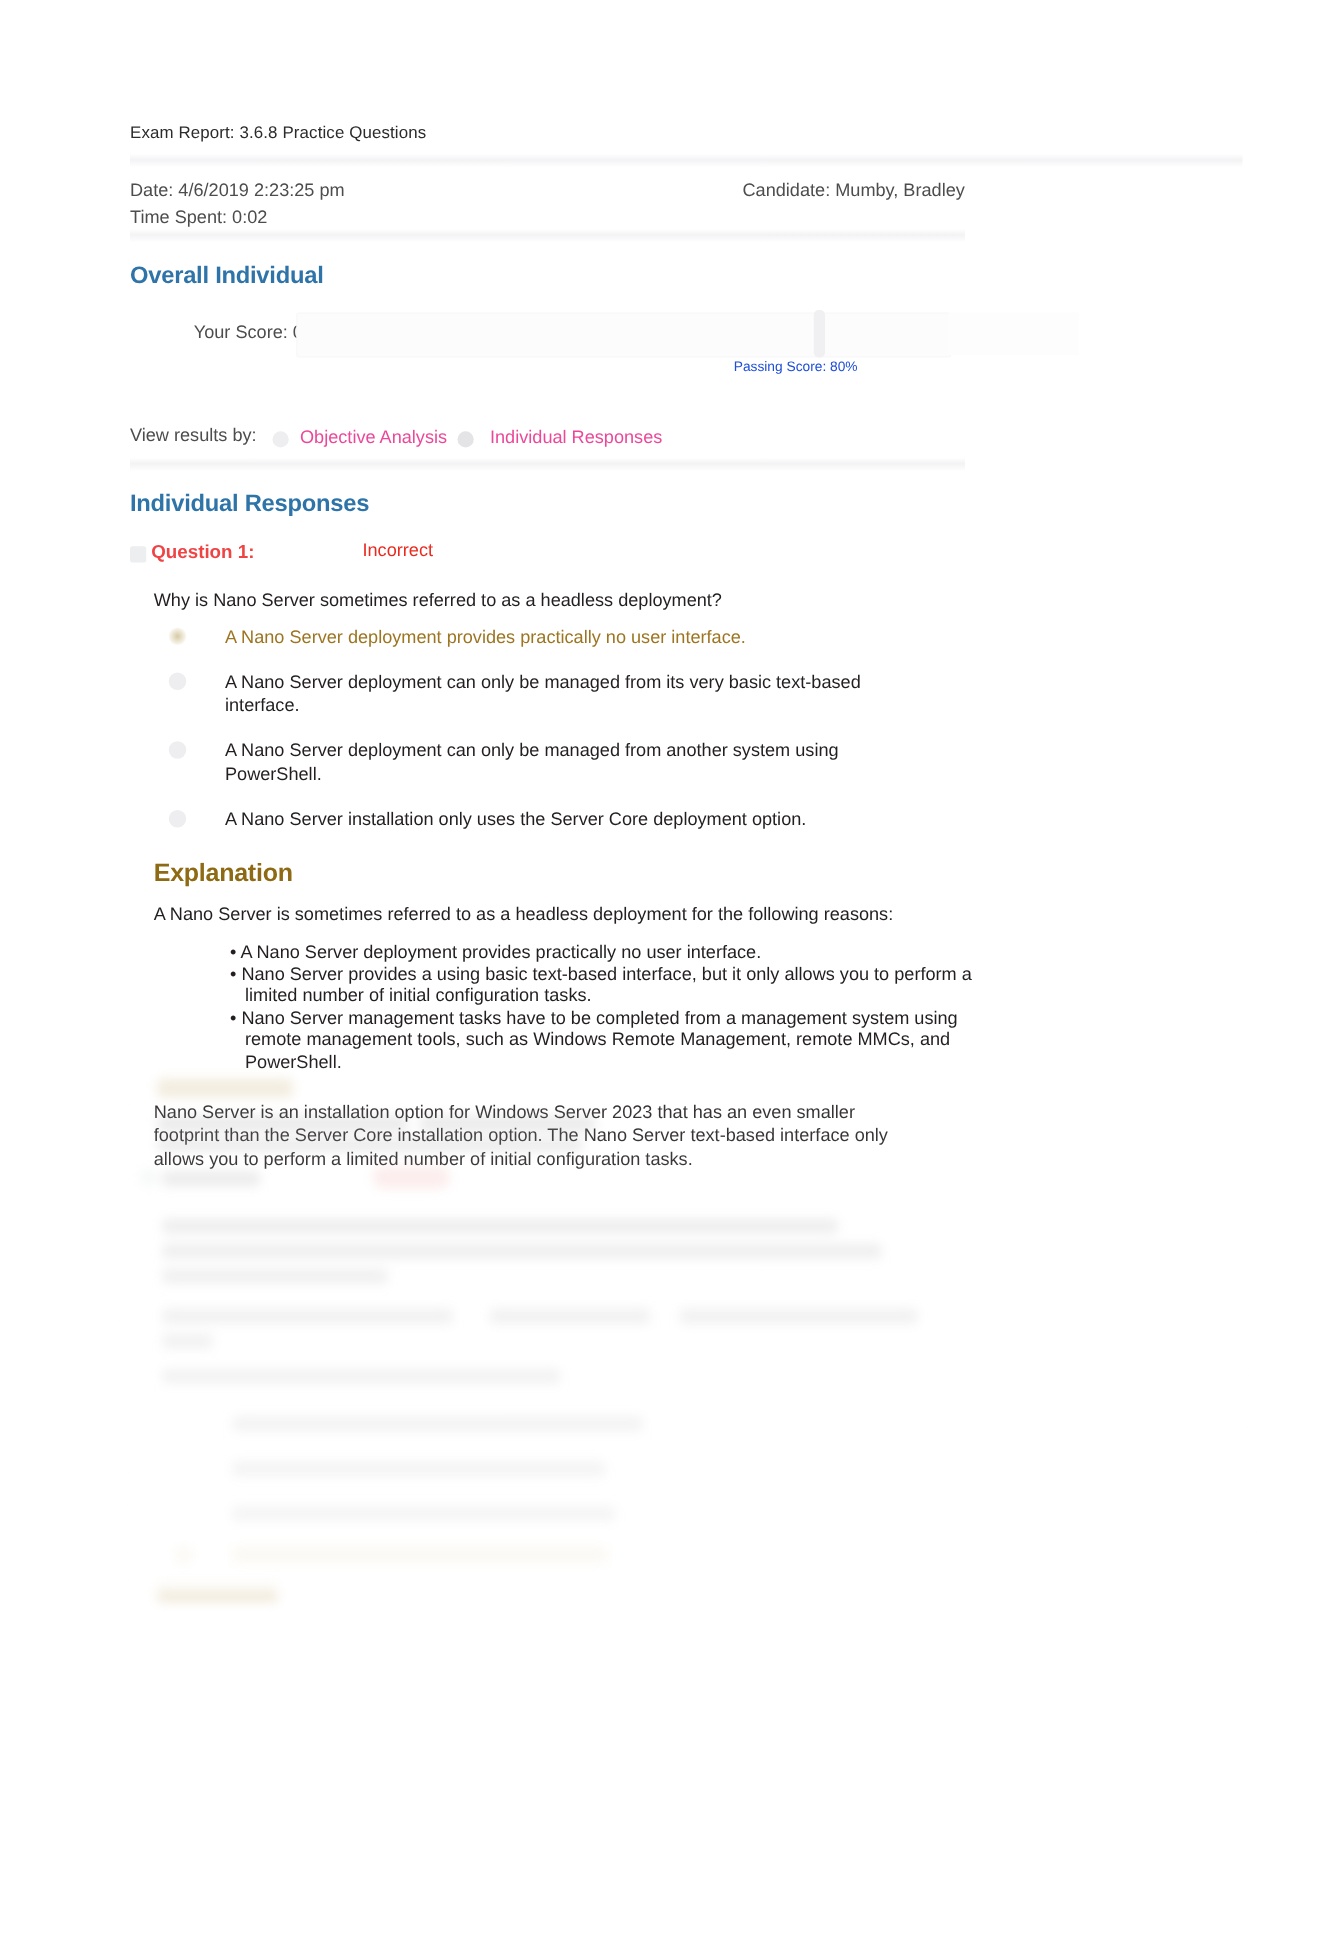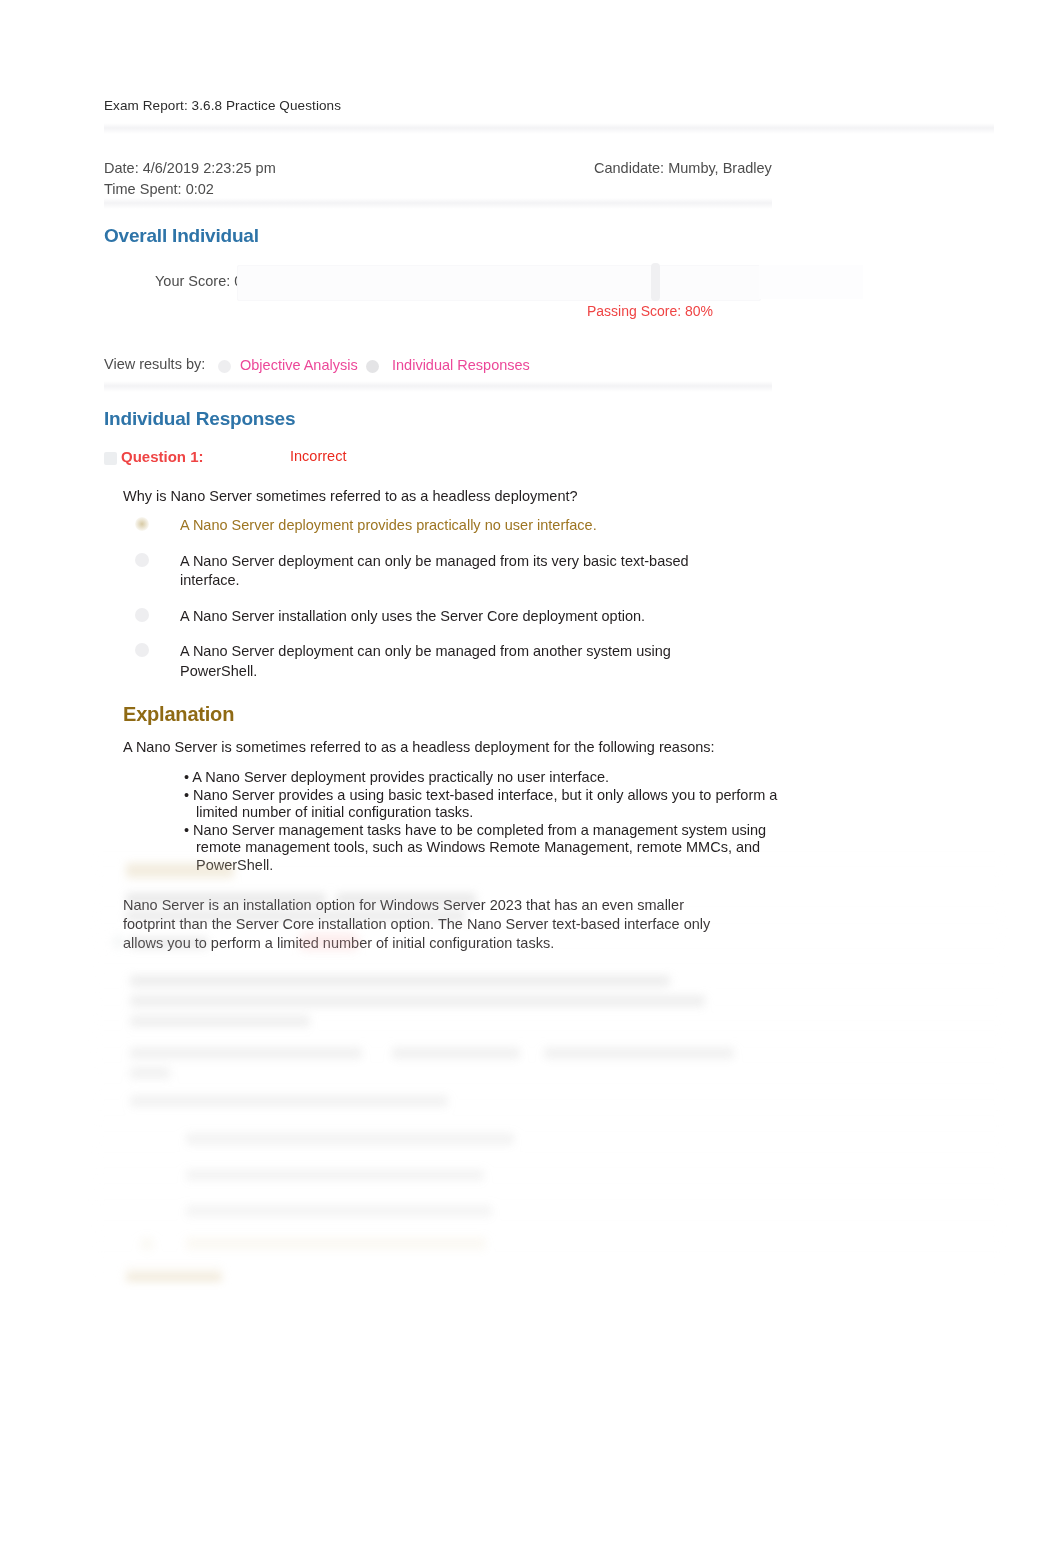--- a/index.html
+++ b/index.html
@@ -35,21 +35,21 @@
   }
   .rule {
     height: 11px;
     background: linear-gradient(to bottom, rgba(243,243,245,0) 0%, rgba(243,243,245,1) 45%, rgba(243,243,245,0) 100%);
     width: 890px;
   }
   .rule.short { width: 668px; }
 
   .meta-row {
     position: relative;
-    margin-top: 24px;
+    margin-top: 9px;
     height: 40px;
     font-size: 14.5px;
     color: #4d4d4d;
     line-height: 21px;
   }
   .meta-left { position: absolute; left: 0; top: 0; }
   .meta-right { position: absolute; left: 490px; top: 0; }
 
   
   h2.section {
@@ -105,22 +105,22 @@
     top: -2px;
     width: 9px;
     height: 38px;
     background: #f0f0f2;
     border-radius: 4px;
   }
   .passing-label {
     position: absolute;
     left: 483px;
     top: 38px;
-    font-size: 14px;
-    color: #ef4444;
+    font-size: 11px;
+    color: #1d4ed8;
     white-space: nowrap;
   }
 
   
   .viewby {
     position: relative;
     height: 30px;
     margin-top: 40px;
     font-size: 14.5px;
     color: #4d4d4d;
@@ -337,26 +337,26 @@
           <span>A Nano Server deployment provides practically no user interface.</span>
         </div>
 
         <div class="opt">
           <span class="bullet"></span>
           <span>A Nano Server deployment can only be managed from its very basic text-based interface.</span>
         </div>
 
         <div class="opt">
           <span class="bullet"></span>
-          <span>A Nano Server installation only uses the Server Core deployment option.</span>
+          <span>A Nano Server deployment can only be managed from another system using PowerShell.</span>
         </div>
 
         <div class="opt">
           <span class="bullet"></span>
-          <span>A Nano Server deployment can only be managed from another system using PowerShell.</span>
+          <span>A Nano Server installation only uses the Server Core deployment option.</span>
         </div>
 
       </div>
 
       <h3 class="explanation">Explanation</h3>
 
       <div class="exp-p">A Nano Server is sometimes referred to as a headless deployment for the following reasons:</div>
 
       <ul class="exp-list">
         <li>• A Nano Server deployment provides practically no user interface.</li>

